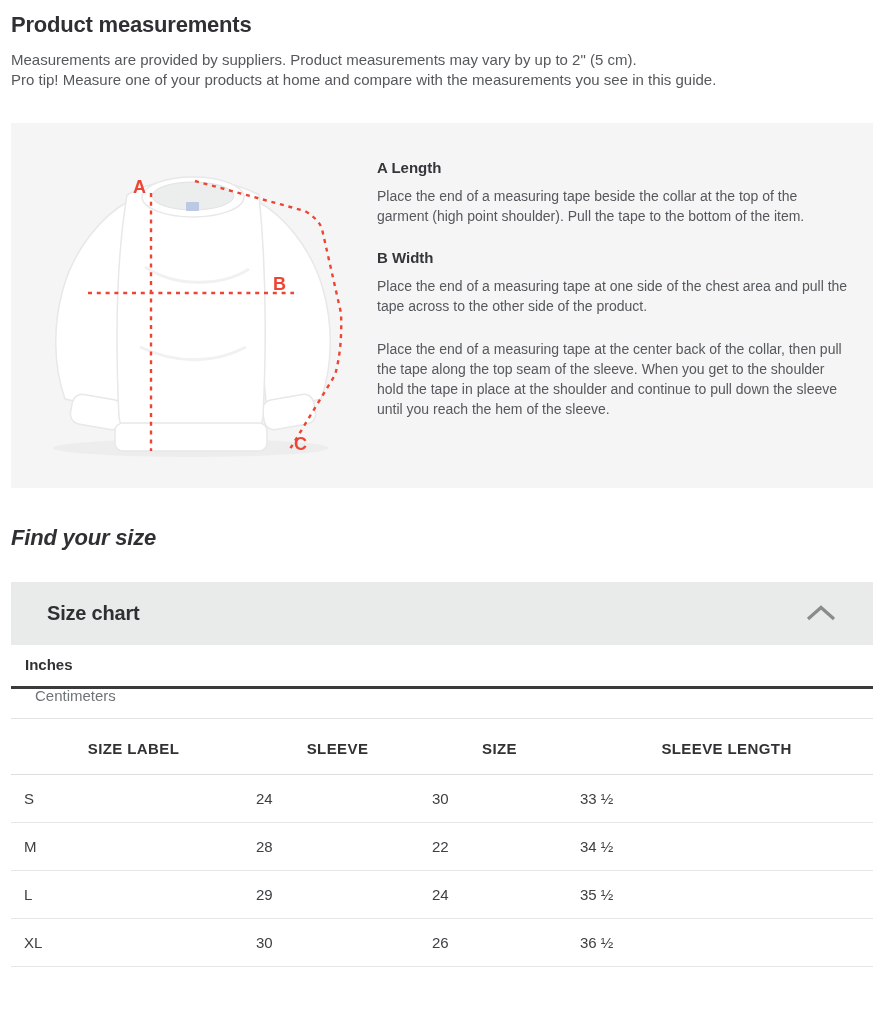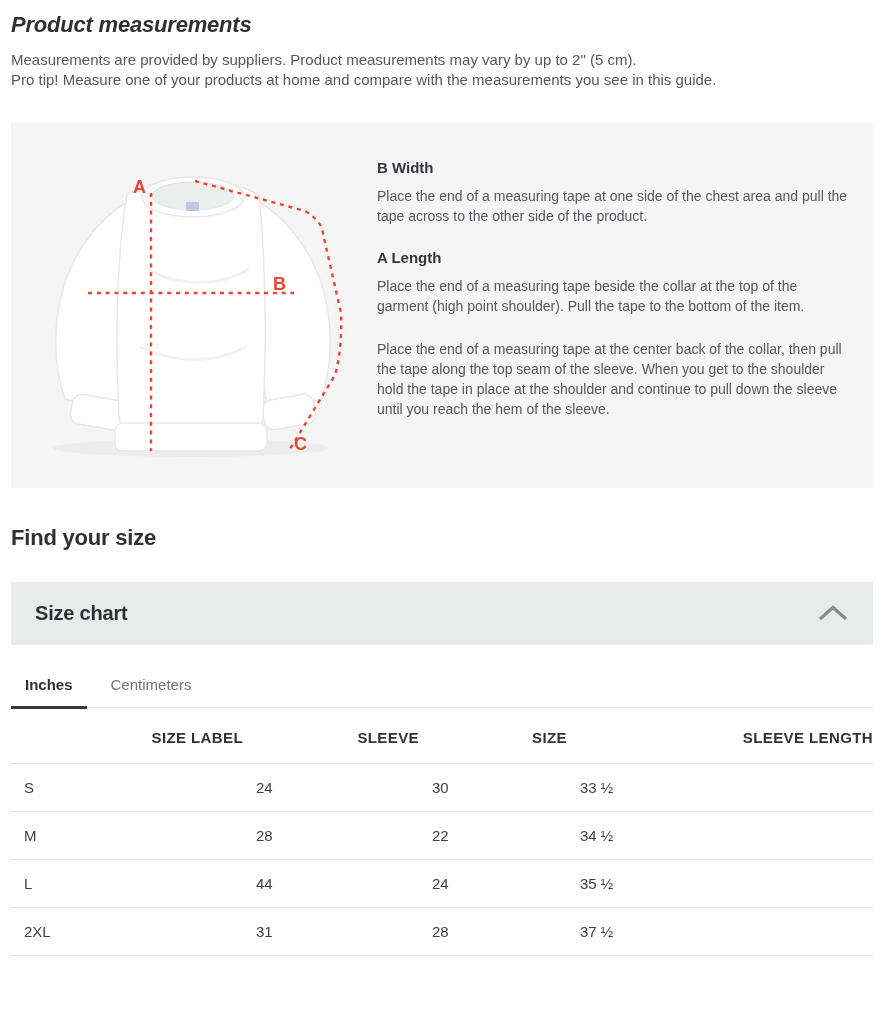--- a/index.html
+++ b/index.html
@@ -7,21 +7,21 @@
   body {
     width: 884px; height: 1022px; overflow: hidden;
     background: #fff;
     font-family: "Liberation Sans", "DejaVu Sans", sans-serif;
     color: var(--body-text, #55585c);
   }
   .page { padding: 12px 11px 0; }
 
   h1.page-heading {
     margin: 0; font-size: 22px; line-height: 26px; font-weight: 700;
-    letter-spacing: -0.2px; color: var(--heading-text, #2e3033); font-style: italic;
+    letter-spacing: -0.2px; color: var(--heading-text, #2e3033);
   }
   p.intro { margin: 0; font-size: 15px; line-height: 20px; color: var(--body-text, #55585c); }
   p.intro.first { margin-top: 12px; }
   p.intro.second { }
 
   
   .guide-box {
     margin-top: 33px; height: 365px; display: flex;
     background: var(--box-bg, #f5f5f6);
   }
@@ -34,45 +34,45 @@
 
   .guide-text { flex: 1; padding: 36px 24px 0 14px; }
   .guide-item h3 {
     margin: 0 0 9px; font-size: 15px; line-height: 18px; font-weight: 700;
     color: #34363a;
   }
   .guide-item p { margin: 0 0 23px; font-size: 14px; line-height: 20px; color: var(--body-text, #55585c); max-width: 474px; }
 
   h2.section-heading {
     margin: 37px 0 0; font-size: 22px; line-height: 26px; font-weight: 700;
-    letter-spacing: -0.2px; color: var(--heading-text, #2e3033);
+    letter-spacing: -0.2px; color: var(--heading-text, #2e3033); font-style: italic;
   }
 
   
   .chart-bar {
     margin-top: 31px; height: 63px; background: var(--bar-bg, #e9eaea);
     display: flex; align-items: center; justify-content: space-between;
-    padding: 0 24px; cursor: pointer;
+    padding: 0 36px; cursor: pointer;
   }
   .chart-bar .bar-title { font-size: 20px; font-weight: 700; letter-spacing: -0.2px; color: var(--heading-text, #2e3033); }
   .chevron { display: block; }
   .chevron polyline { fill: none; stroke: var(--chevron-gray, #8b8b8b); stroke-width: 3.2; }
 
-  .tabs { display: flex; padding-top: 31px; border-bottom: 1px solid var(--border-light, #e3e3e3); }
+  .tabs { display: flex; padding-top: 11px; border-bottom: 1px solid var(--border-light, #e3e3e3); flex-direction: column; }
   .tab {
     font-size: 15px; line-height: 18px; color: var(--tab-inactive, #6f7478);
     padding: 0 14px 12px; margin-bottom: -2px; border-bottom: 3px solid transparent;
     cursor: pointer;
   }
   .tab.active { color: #303234; font-weight: 700; border-bottom-color: #3a3a3a; }
   .tab + .tab { margin-left: 10px; }
 
   table.size-table { width: 100%; border-collapse: collapse; table-layout: fixed; }
   table.size-table th {
-    text-align: right; font-size: 15px; font-weight: 700; letter-spacing: 0.4px;
+    text-align: center; font-size: 15px; font-weight: 700; letter-spacing: 0.4px;
     color: #303234; padding: 21px 0 17px 13px;
     border-bottom: 1px solid #dedede;
   }
   table.size-table td {
     height: 48px; padding: 0 0 0 13px; font-size: 15px; color: var(--table-text, #3e4144);
     border-bottom: 1px solid #e7e7e7;
   }
 </style>
 </head>
 <body>
@@ -111,26 +111,26 @@
         <line class="dash" x1="65" y1="158" x2="271" y2="158"></line>
         <path class="dash" d="M172,46 L282,76 C292,82 297,88 299,94 L318,178 C319,202 317,222 312,240 L267,314"></path>
         <text class="marker" x="110" y="58">A</text>
         <text class="marker" x="250" y="155">B</text>
         <text class="marker" x="271" y="315">C</text>
       </svg>
     </div>
 
     <div class="guide-text">
       <div class="guide-item">
+        <h3>A Length</h3>
+        <p>Place the end of a measuring tape beside the collar at the top of the garment (high point shoulder). Pull the tape to the bottom of the item.</p>
+      </div>
+      <div class="guide-item">
         <h3>B Width</h3>
         <p>Place the end of a measuring tape at one side of the chest area and pull the tape across to the other side of the product.</p>
-      </div>
-      <div class="guide-item">
-        <h3>A Length</h3>
-        <p>Place the end of a measuring tape beside the collar at the top of the garment (high point shoulder). Pull the tape to the bottom of the item.</p>
       </div>
       <div class="guide-item">
         <p>Place the end of a measuring tape at the center back of the collar, then pull the tape along the top seam of the sleeve. When you get to the shoulder hold the tape in place at the shoulder and continue to pull down the sleeve until you reach the hem of the sleeve.</p>
       </div>
     </div>
   </section>
 
   <h2 class="section-heading">Find your size</h2>
 
   <section>
@@ -169,27 +169,27 @@
             <td>33 ½</td>
           </tr>
           <tr>
             <td>M</td>
             <td>28</td>
             <td>22</td>
             <td>34 ½</td>
           </tr>
           <tr>
             <td>L</td>
-            <td>44</td>
+            <td>29</td>
             <td>24</td>
             <td>35 ½</td>
           </tr>
           <tr>
-            <td>2XL</td>
-            <td>31</td>
-            <td>28</td>
-            <td>37 ½</td>
+            <td>XL</td>
+            <td>30</td>
+            <td>26</td>
+            <td>36 ½</td>
           </tr>
         </tbody>
     </table>
   </section>
 
 </div>
 
 </body></html>

